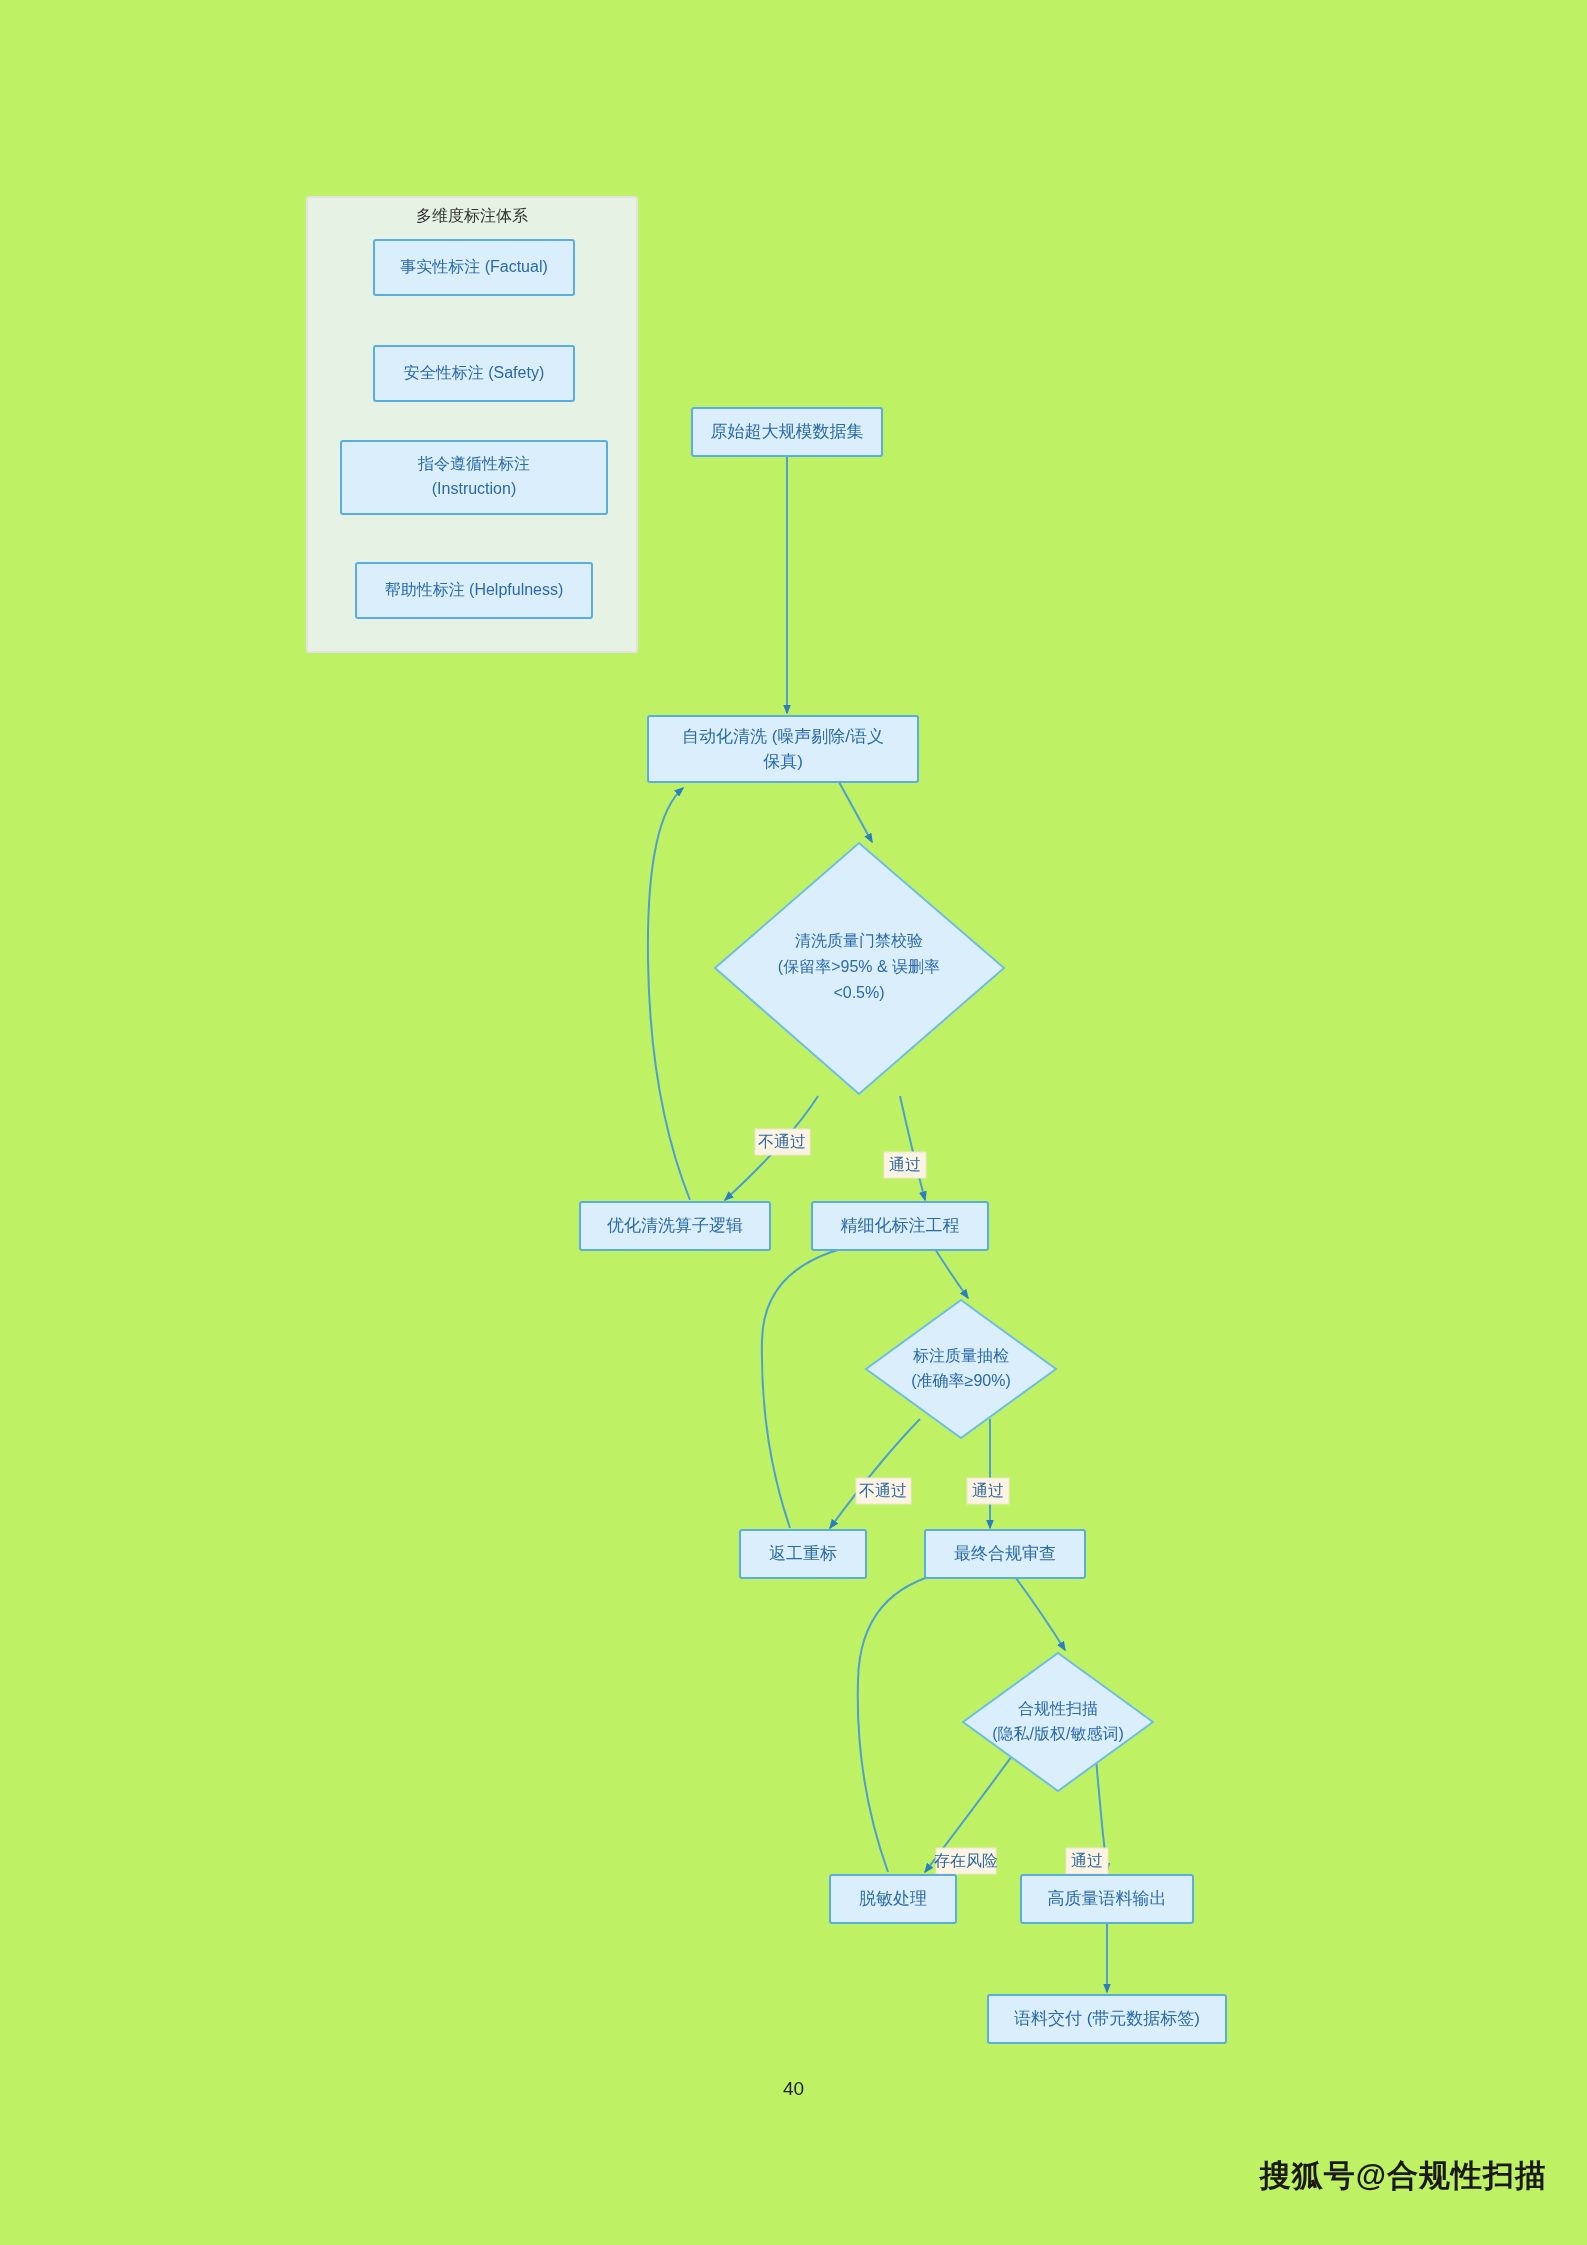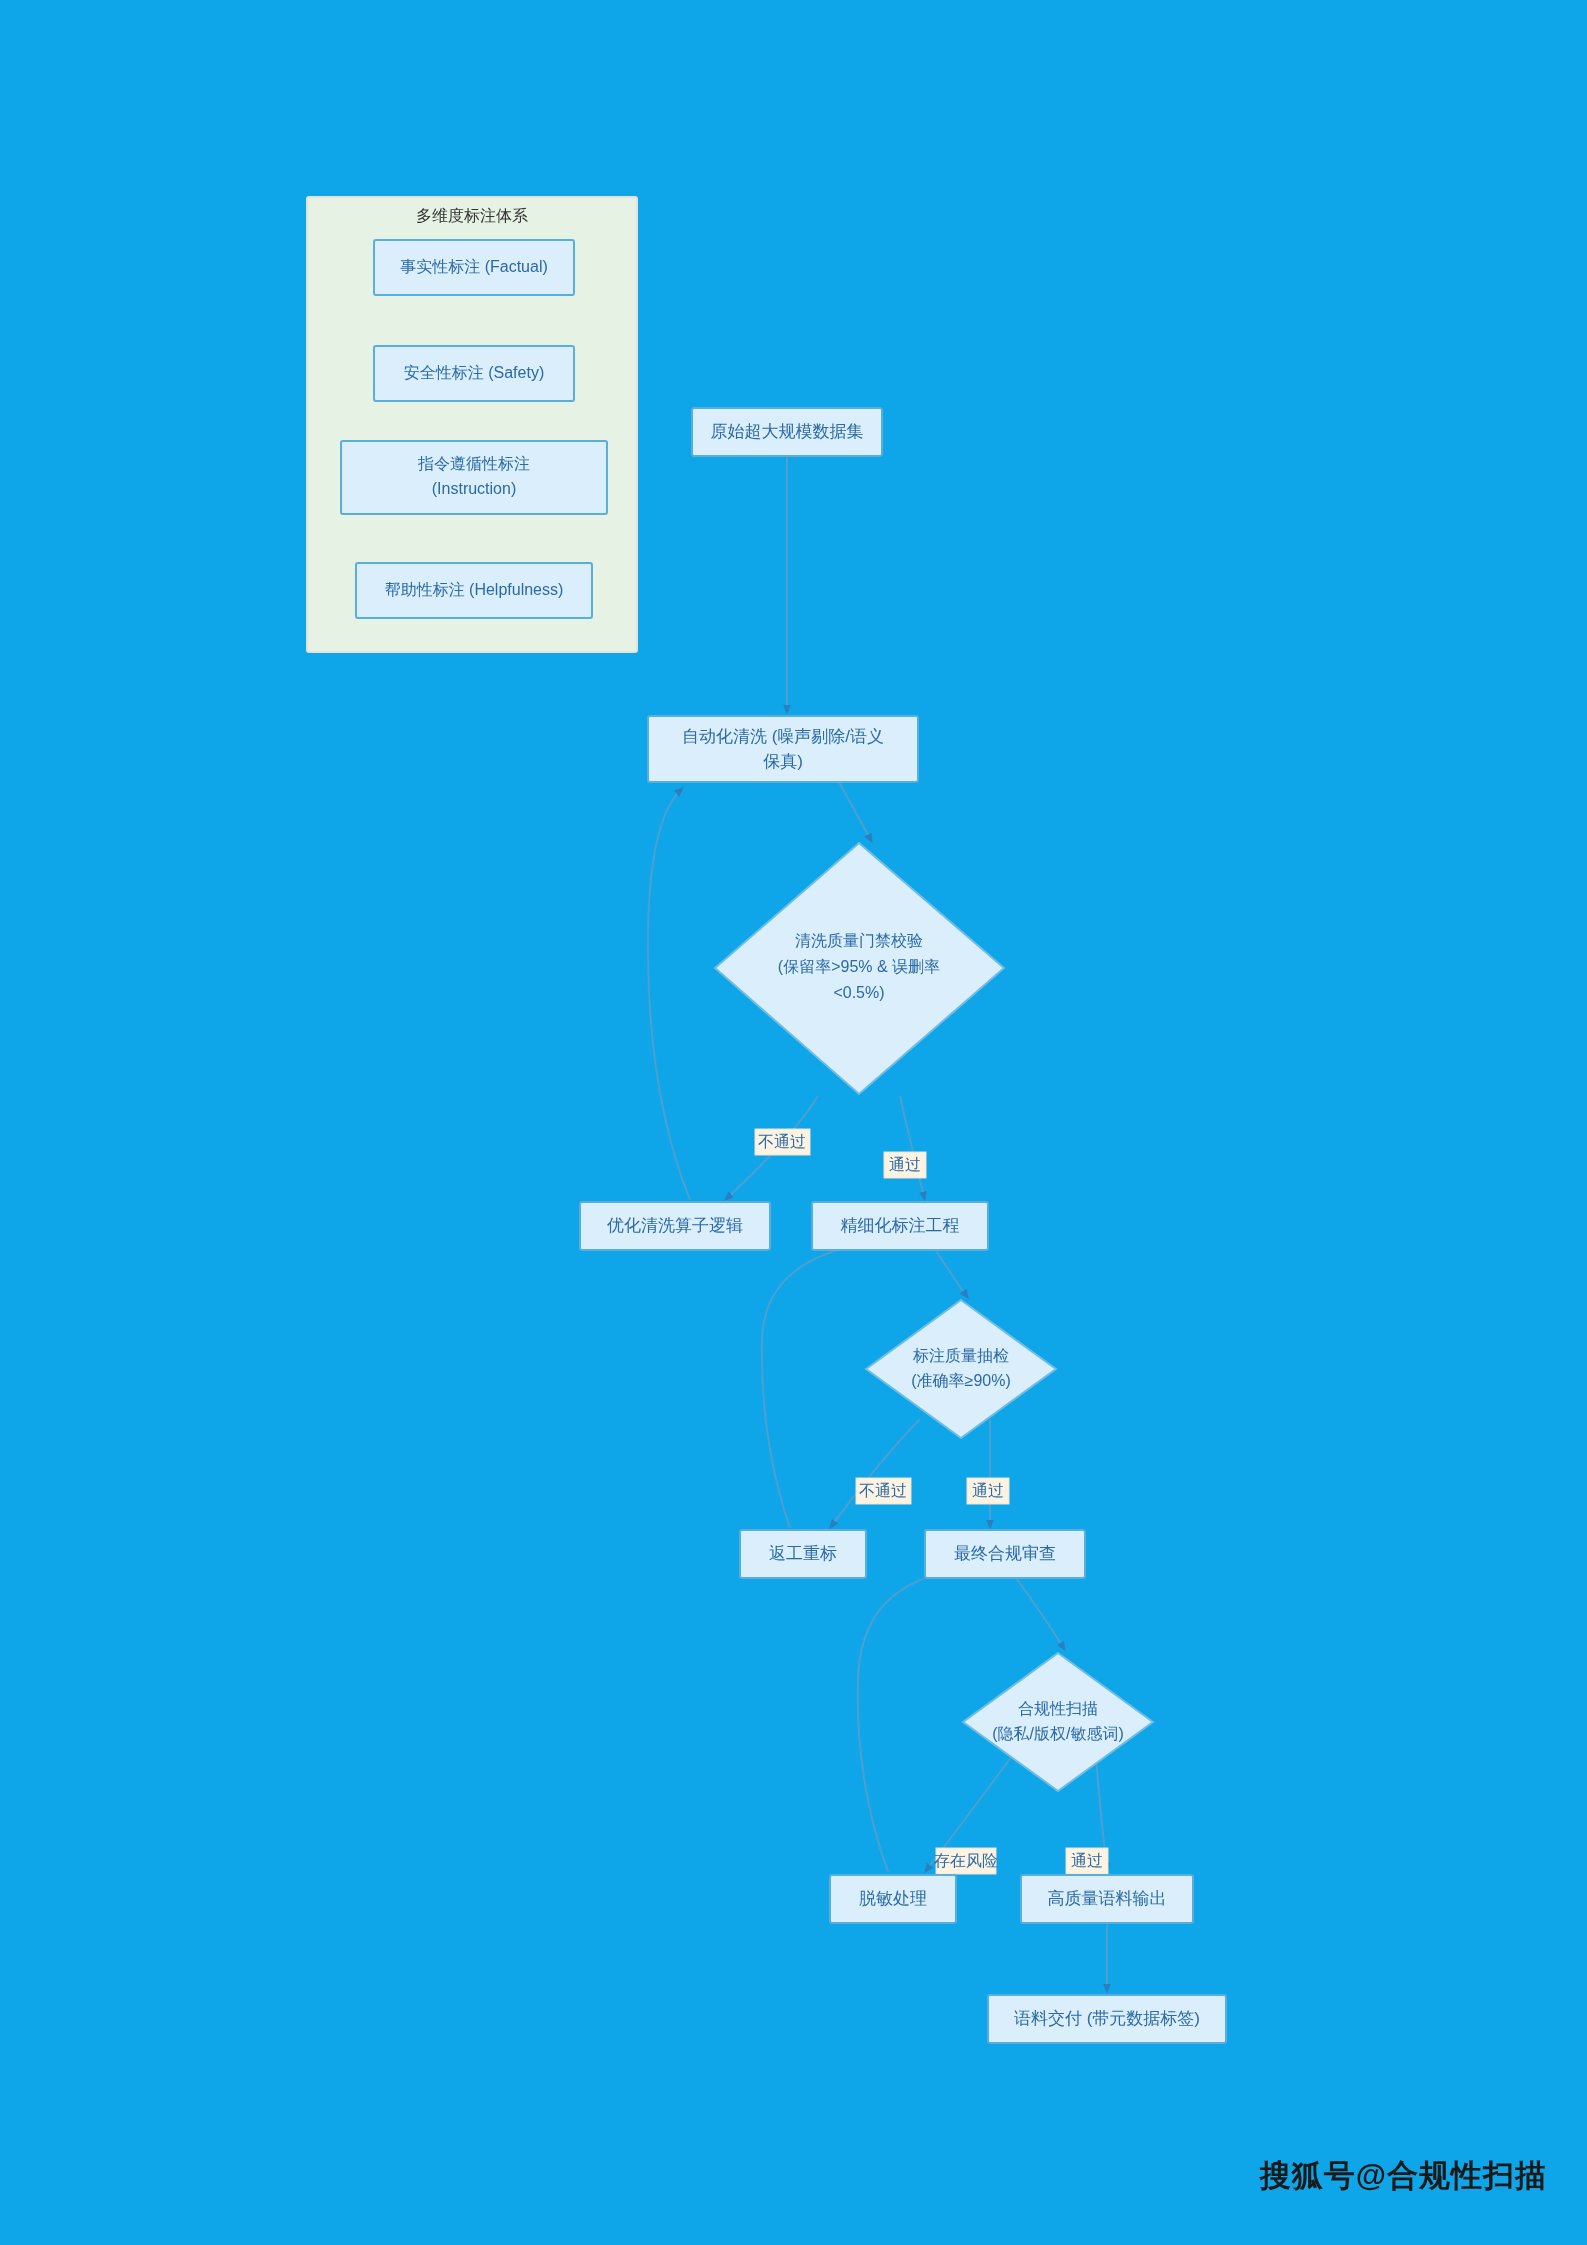--- a/index.html
+++ b/index.html
@@ -13,21 +13,21 @@
     height: 2245px;
     position: relative;
     font-family: "Liberation Sans", "DejaVu Sans", sans-serif;
     overflow: hidden;
   }
   #page {
     position: absolute;
     left: 0; top: 0;
     width: 1587px;
     height: 2245px;
-    background: #0ea5e9;
+    background: #bef264;
   }
   #flow-svg {
     position: absolute;
     left: 0; top: 0;
     width: 1587px;
     height: 2245px;
     display: block;
   }
   .node-rect {
     fill: #daeefb;
@@ -263,15 +263,16 @@
       </g>
 
       <g>
         <rect class="node-rect" x="988" y="1995" width="238" height="48" rx="2"></rect>
         <text class="node-text" x="1107" y="2020">语料交付 (带元数据标签)</text>
       </g>
 
     </g>
   </svg>
 
+  <div id="page-number">40</div>
   <div id="watermark">搜狐号@合规性扫描</div>
 
 </div>
 
 </body></html>

